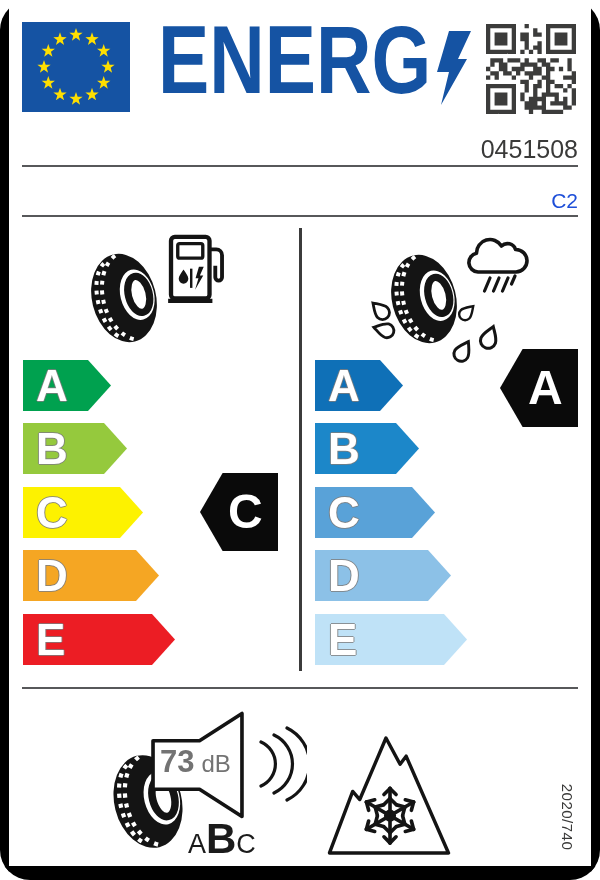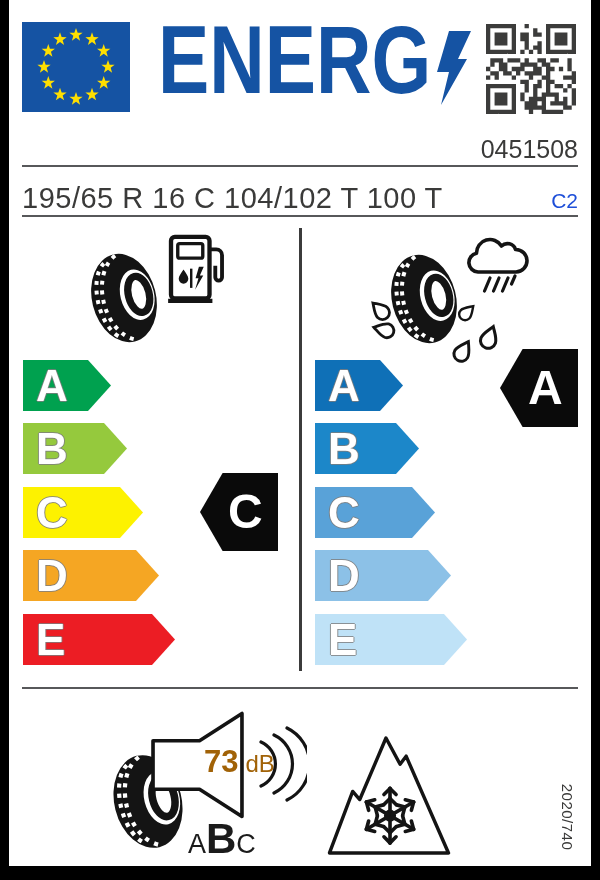--- a/index.html
+++ b/index.html
@@ -1,17 +1,17 @@
 <!DOCTYPE html>
 <html><head>
 <meta charset="utf-8">
 <style>
   html,body{margin:0;padding:0;background:#fff;}
   body{font-family:"Liberation Sans",sans-serif;}
-  .label{position:relative;width:600px;height:880px;background:#fff;overflow:hidden;}
+  .label{position:relative;width:600px;height:880px;background:#fff;overflow:hidden;border-radius:30px;}
   .edge{position:absolute;background:#000;}
   .edge-left{left:0;top:0;width:9px;height:880px;}
   .edge-right{left:591px;top:0;width:9px;height:880px;}
   .edge-bottom{left:0;top:866px;width:600px;height:14px;}
 
   
   .flag{position:absolute;left:22px;top:22px;width:108px;height:90px;}
   .energ{position:absolute;left:158px;top:14px;font-size:96px;line-height:92px;font-weight:bold;
          color:#1553a3;letter-spacing:0;transform:scaleX(.8);transform-origin:left center;white-space:nowrap;}
   .bolt{position:absolute;left:437px;top:31px;width:34px;height:74px;}
@@ -36,21 +36,21 @@
   .g0{width:88px;} .g1{width:104px;} .g2{width:120px;} .g3{width:136px;} .g4{width:152px;}
   .r0{top:360px;} .r1{top:423px;} .r2{top:487px;} .r3{top:550px;} .r4{top:614px;}
   .colL{left:23px;} .colR{left:315px;}
   .badge{position:absolute;width:78px;height:78px;background:#0a0a0a;display:flex;align-items:center;
          clip-path:polygon(29% 0,100% 0,100% 100%,29% 100%,0 50%);}
   .badge span{font-size:48px;font-weight:bold;color:#fff;margin-left:36%;line-height:1;}
   .badge-fuel{left:200px;top:473px;}
   .badge-wet{left:500px;top:349px;}
 
   
-  .db-text{position:absolute;left:160px;top:744px;display:flex;align-items:baseline;color:#a16207;white-space:nowrap;margin-left:44px;}
+  .db-text{position:absolute;left:160px;top:744px;display:flex;align-items:baseline;color:#737373;white-space:nowrap;}
   .db-text .val{font-size:31px;font-weight:bold;}
   .db-text .unit{font-size:24px;margin-left:7px;}
   .abc{position:absolute;left:188px;top:818px;display:flex;align-items:baseline;color:#1b1b1b;}
   .abc .small{font-size:27px;}
   .abc .big{font-size:42px;font-weight:bold;line-height:1;}
   .regulation{position:absolute;left:567px;top:817px;transform:translate(-50%,-50%) rotate(90deg);
               font-size:15px;color:#3a3a39;letter-spacing:.5px;white-space:nowrap;}
 </style>
 </head>
 <body>
@@ -95,21 +95,20 @@
   <svg class="bolt" viewBox="0 0 34 74">
     <polygon points="12,0 34,0 21,28 30,28 4,74 12,41 0,41" fill="#1553a3"></polygon>
   </svg>
   <svg class="qr" id="qr" viewBox="0 0 90 90">
       <path d="M0.00,0.00h4.29v4.29h-4.29ZM4.29,0.00h4.29v4.29h-4.29ZM8.57,0.00h4.29v4.29h-4.29ZM12.86,0.00h4.29v4.29h-4.29ZM17.14,0.00h4.29v4.29h-4.29ZM21.43,0.00h4.29v4.29h-4.29ZM25.71,0.00h4.29v4.29h-4.29ZM38.57,0.00h4.29v4.29h-4.29ZM60.00,0.00h4.29v4.29h-4.29ZM64.29,0.00h4.29v4.29h-4.29ZM68.57,0.00h4.29v4.29h-4.29ZM72.86,0.00h4.29v4.29h-4.29ZM77.14,0.00h4.29v4.29h-4.29ZM81.43,0.00h4.29v4.29h-4.29ZM85.71,0.00h4.29v4.29h-4.29ZM0.00,4.29h4.29v4.29h-4.29ZM25.71,4.29h4.29v4.29h-4.29ZM47.14,4.29h4.29v4.29h-4.29ZM60.00,4.29h4.29v4.29h-4.29ZM85.71,4.29h4.29v4.29h-4.29ZM0.00,8.57h4.29v4.29h-4.29ZM8.57,8.57h4.29v4.29h-4.29ZM12.86,8.57h4.29v4.29h-4.29ZM17.14,8.57h4.29v4.29h-4.29ZM25.71,8.57h4.29v4.29h-4.29ZM34.29,8.57h4.29v4.29h-4.29ZM38.57,8.57h4.29v4.29h-4.29ZM47.14,8.57h4.29v4.29h-4.29ZM51.43,8.57h4.29v4.29h-4.29ZM60.00,8.57h4.29v4.29h-4.29ZM68.57,8.57h4.29v4.29h-4.29ZM72.86,8.57h4.29v4.29h-4.29ZM77.14,8.57h4.29v4.29h-4.29ZM85.71,8.57h4.29v4.29h-4.29ZM0.00,12.86h4.29v4.29h-4.29ZM8.57,12.86h4.29v4.29h-4.29ZM12.86,12.86h4.29v4.29h-4.29ZM17.14,12.86h4.29v4.29h-4.29ZM25.71,12.86h4.29v4.29h-4.29ZM34.29,12.86h4.29v4.29h-4.29ZM38.57,12.86h4.29v4.29h-4.29ZM60.00,12.86h4.29v4.29h-4.29ZM68.57,12.86h4.29v4.29h-4.29ZM72.86,12.86h4.29v4.29h-4.29ZM77.14,12.86h4.29v4.29h-4.29ZM85.71,12.86h4.29v4.29h-4.29ZM0.00,17.14h4.29v4.29h-4.29ZM8.57,17.14h4.29v4.29h-4.29ZM12.86,17.14h4.29v4.29h-4.29ZM17.14,17.14h4.29v4.29h-4.29ZM25.71,17.14h4.29v4.29h-4.29ZM38.57,17.14h4.29v4.29h-4.29ZM51.43,17.14h4.29v4.29h-4.29ZM60.00,17.14h4.29v4.29h-4.29ZM68.57,17.14h4.29v4.29h-4.29ZM72.86,17.14h4.29v4.29h-4.29ZM77.14,17.14h4.29v4.29h-4.29ZM85.71,17.14h4.29v4.29h-4.29ZM0.00,21.43h4.29v4.29h-4.29ZM25.71,21.43h4.29v4.29h-4.29ZM38.57,21.43h4.29v4.29h-4.29ZM47.14,21.43h4.29v4.29h-4.29ZM51.43,21.43h4.29v4.29h-4.29ZM60.00,21.43h4.29v4.29h-4.29ZM85.71,21.43h4.29v4.29h-4.29ZM0.00,25.71h4.29v4.29h-4.29ZM4.29,25.71h4.29v4.29h-4.29ZM8.57,25.71h4.29v4.29h-4.29ZM12.86,25.71h4.29v4.29h-4.29ZM17.14,25.71h4.29v4.29h-4.29ZM21.43,25.71h4.29v4.29h-4.29ZM25.71,25.71h4.29v4.29h-4.29ZM34.29,25.71h4.29v4.29h-4.29ZM42.86,25.71h4.29v4.29h-4.29ZM51.43,25.71h4.29v4.29h-4.29ZM60.00,25.71h4.29v4.29h-4.29ZM64.29,25.71h4.29v4.29h-4.29ZM68.57,25.71h4.29v4.29h-4.29ZM72.86,25.71h4.29v4.29h-4.29ZM77.14,25.71h4.29v4.29h-4.29ZM81.43,25.71h4.29v4.29h-4.29ZM85.71,25.71h4.29v4.29h-4.29ZM4.29,34.29h4.29v4.29h-4.29ZM8.57,34.29h4.29v4.29h-4.29ZM12.86,34.29h4.29v4.29h-4.29ZM21.43,34.29h4.29v4.29h-4.29ZM25.71,34.29h4.29v4.29h-4.29ZM30.00,34.29h4.29v4.29h-4.29ZM38.57,34.29h4.29v4.29h-4.29ZM51.43,34.29h4.29v4.29h-4.29ZM55.71,34.29h4.29v4.29h-4.29ZM64.29,34.29h4.29v4.29h-4.29ZM68.57,34.29h4.29v4.29h-4.29ZM81.43,34.29h4.29v4.29h-4.29ZM4.29,38.57h4.29v4.29h-4.29ZM12.86,38.57h4.29v4.29h-4.29ZM17.14,38.57h4.29v4.29h-4.29ZM34.29,38.57h4.29v4.29h-4.29ZM38.57,38.57h4.29v4.29h-4.29ZM42.86,38.57h4.29v4.29h-4.29ZM47.14,38.57h4.29v4.29h-4.29ZM55.71,38.57h4.29v4.29h-4.29ZM60.00,38.57h4.29v4.29h-4.29ZM81.43,38.57h4.29v4.29h-4.29ZM0.00,42.86h4.29v4.29h-4.29ZM12.86,42.86h4.29v4.29h-4.29ZM17.14,42.86h4.29v4.29h-4.29ZM25.71,42.86h4.29v4.29h-4.29ZM30.00,42.86h4.29v4.29h-4.29ZM34.29,42.86h4.29v4.29h-4.29ZM47.14,42.86h4.29v4.29h-4.29ZM51.43,42.86h4.29v4.29h-4.29ZM60.00,42.86h4.29v4.29h-4.29ZM64.29,42.86h4.29v4.29h-4.29ZM72.86,42.86h4.29v4.29h-4.29ZM81.43,42.86h4.29v4.29h-4.29ZM4.29,47.14h4.29v4.29h-4.29ZM8.57,47.14h4.29v4.29h-4.29ZM17.14,47.14h4.29v4.29h-4.29ZM21.43,47.14h4.29v4.29h-4.29ZM30.00,47.14h4.29v4.29h-4.29ZM38.57,47.14h4.29v4.29h-4.29ZM42.86,47.14h4.29v4.29h-4.29ZM47.14,47.14h4.29v4.29h-4.29ZM51.43,47.14h4.29v4.29h-4.29ZM60.00,47.14h4.29v4.29h-4.29ZM85.71,47.14h4.29v4.29h-4.29ZM0.00,51.43h4.29v4.29h-4.29ZM8.57,51.43h4.29v4.29h-4.29ZM25.71,51.43h4.29v4.29h-4.29ZM42.86,51.43h4.29v4.29h-4.29ZM55.71,51.43h4.29v4.29h-4.29ZM60.00,51.43h4.29v4.29h-4.29ZM77.14,51.43h4.29v4.29h-4.29ZM81.43,51.43h4.29v4.29h-4.29ZM85.71,51.43h4.29v4.29h-4.29ZM34.29,55.71h4.29v4.29h-4.29ZM38.57,55.71h4.29v4.29h-4.29ZM51.43,55.71h4.29v4.29h-4.29ZM60.00,55.71h4.29v4.29h-4.29ZM64.29,55.71h4.29v4.29h-4.29ZM85.71,55.71h4.29v4.29h-4.29ZM0.00,60.00h4.29v4.29h-4.29ZM4.29,60.00h4.29v4.29h-4.29ZM8.57,60.00h4.29v4.29h-4.29ZM12.86,60.00h4.29v4.29h-4.29ZM17.14,60.00h4.29v4.29h-4.29ZM21.43,60.00h4.29v4.29h-4.29ZM25.71,60.00h4.29v4.29h-4.29ZM38.57,60.00h4.29v4.29h-4.29ZM47.14,60.00h4.29v4.29h-4.29ZM51.43,60.00h4.29v4.29h-4.29ZM60.00,60.00h4.29v4.29h-4.29ZM68.57,60.00h4.29v4.29h-4.29ZM72.86,60.00h4.29v4.29h-4.29ZM81.43,60.00h4.29v4.29h-4.29ZM0.00,64.29h4.29v4.29h-4.29ZM25.71,64.29h4.29v4.29h-4.29ZM38.57,64.29h4.29v4.29h-4.29ZM47.14,64.29h4.29v4.29h-4.29ZM60.00,64.29h4.29v4.29h-4.29ZM77.14,64.29h4.29v4.29h-4.29ZM85.71,64.29h4.29v4.29h-4.29ZM0.00,68.57h4.29v4.29h-4.29ZM8.57,68.57h4.29v4.29h-4.29ZM12.86,68.57h4.29v4.29h-4.29ZM17.14,68.57h4.29v4.29h-4.29ZM25.71,68.57h4.29v4.29h-4.29ZM34.29,68.57h4.29v4.29h-4.29ZM47.14,68.57h4.29v4.29h-4.29ZM55.71,68.57h4.29v4.29h-4.29ZM60.00,68.57h4.29v4.29h-4.29ZM64.29,68.57h4.29v4.29h-4.29ZM68.57,68.57h4.29v4.29h-4.29ZM85.71,68.57h4.29v4.29h-4.29ZM0.00,72.86h4.29v4.29h-4.29ZM8.57,72.86h4.29v4.29h-4.29ZM12.86,72.86h4.29v4.29h-4.29ZM17.14,72.86h4.29v4.29h-4.29ZM25.71,72.86h4.29v4.29h-4.29ZM34.29,72.86h4.29v4.29h-4.29ZM42.86,72.86h4.29v4.29h-4.29ZM47.14,72.86h4.29v4.29h-4.29ZM51.43,72.86h4.29v4.29h-4.29ZM55.71,72.86h4.29v4.29h-4.29ZM68.57,72.86h4.29v4.29h-4.29ZM77.14,72.86h4.29v4.29h-4.29ZM85.71,72.86h4.29v4.29h-4.29ZM0.00,77.14h4.29v4.29h-4.29ZM8.57,77.14h4.29v4.29h-4.29ZM12.86,77.14h4.29v4.29h-4.29ZM17.14,77.14h4.29v4.29h-4.29ZM25.71,77.14h4.29v4.29h-4.29ZM38.57,77.14h4.29v4.29h-4.29ZM42.86,77.14h4.29v4.29h-4.29ZM47.14,77.14h4.29v4.29h-4.29ZM55.71,77.14h4.29v4.29h-4.29ZM64.29,77.14h4.29v4.29h-4.29ZM68.57,77.14h4.29v4.29h-4.29ZM72.86,77.14h4.29v4.29h-4.29ZM77.14,77.14h4.29v4.29h-4.29ZM85.71,77.14h4.29v4.29h-4.29ZM0.00,81.43h4.29v4.29h-4.29ZM25.71,81.43h4.29v4.29h-4.29ZM38.57,81.43h4.29v4.29h-4.29ZM42.86,81.43h4.29v4.29h-4.29ZM47.14,81.43h4.29v4.29h-4.29ZM51.43,81.43h4.29v4.29h-4.29ZM55.71,81.43h4.29v4.29h-4.29ZM77.14,81.43h4.29v4.29h-4.29ZM81.43,81.43h4.29v4.29h-4.29ZM0.00,85.71h4.29v4.29h-4.29ZM4.29,85.71h4.29v4.29h-4.29ZM8.57,85.71h4.29v4.29h-4.29ZM12.86,85.71h4.29v4.29h-4.29ZM17.14,85.71h4.29v4.29h-4.29ZM21.43,85.71h4.29v4.29h-4.29ZM25.71,85.71h4.29v4.29h-4.29ZM42.86,85.71h4.29v4.29h-4.29ZM55.71,85.71h4.29v4.29h-4.29ZM60.00,85.71h4.29v4.29h-4.29ZM64.29,85.71h4.29v4.29h-4.29ZM68.57,85.71h4.29v4.29h-4.29ZM72.86,85.71h4.29v4.29h-4.29Z" fill="#3c3c3b"></path>
     </svg>
 
   <div class="typeid">0451508</div>
   <div class="rule rule1"></div>
 
-  <div class="designation">195/65 R 16 C 104/102 T 100 T</div>
   <div class="tclass">C2</div>
   <div class="rule rule2"></div>
 
   <div class="vdivider"></div>
 
   <svg class="icon" style="left:84px;top:249px;width:80px;height:98px" viewBox="0 0 100 120">
       <use href="#tyre"></use>
     </svg>
   <svg class="icon" style="left:168px;top:234px;width:58px;height:77px" viewBox="0 0 60 80">
     <rect x="3" y="3" width="40" height="64" rx="4" fill="#fff" stroke="#141414" stroke-width="4.5"></rect>

